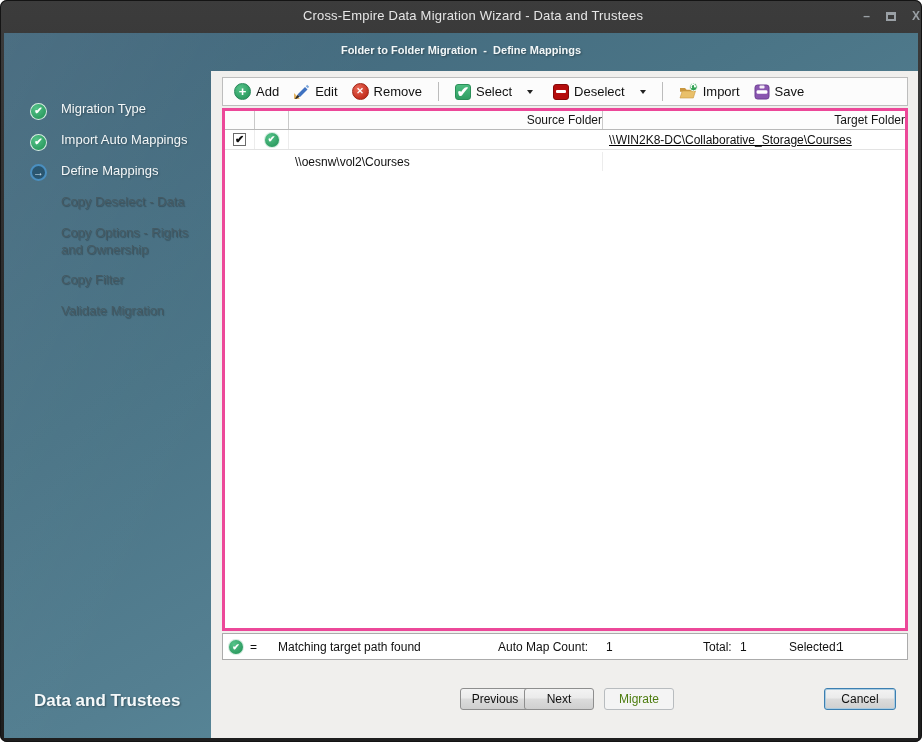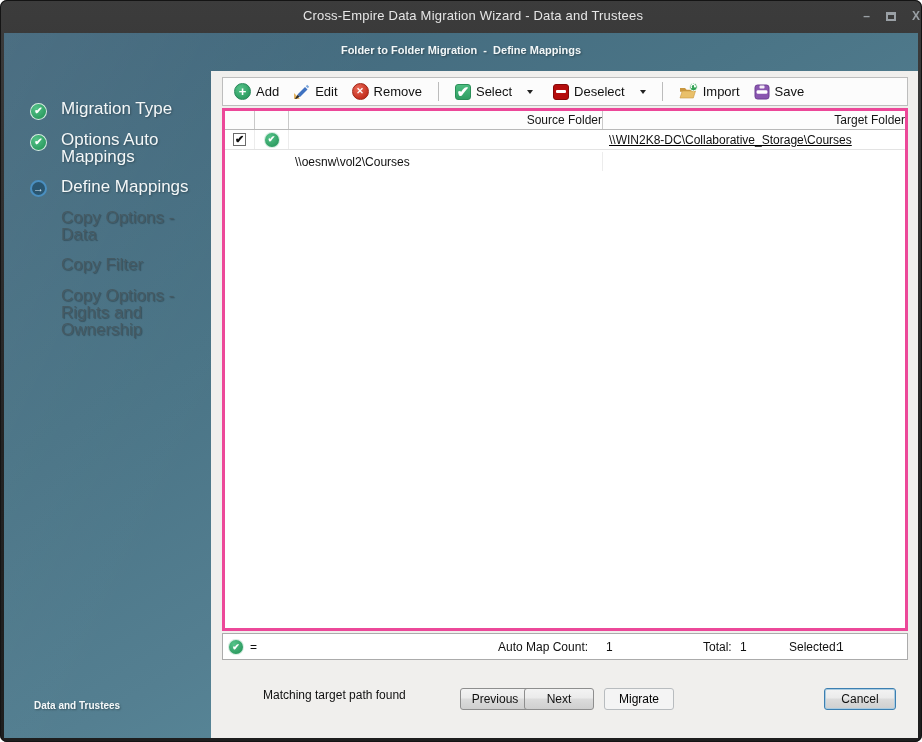--- a/index.html
+++ b/index.html
@@ -39,21 +39,21 @@
     color:#f2f7f8; font-size:11px; font-weight:bold;
     text-shadow:1px 1px 2px rgba(0,0,0,0.35);
     white-space:pre;
   }
 
   
   .sidebar { position:absolute; left:0; top:38px; width:207px; bottom:0; }
   .steps { display:flex; flex-direction:column; gap:13px; padding:29px 0 0 26px; }
   .step { display:flex; align-items:flex-start; min-height:18px; }
   .step-icon-slot { width:18px; height:18px; flex:0 0 18px; margin-right:13px; position:relative; }
-  .step-label { font-size:17px; line-height:17px; width:148px; }
+  .step-label { font-size:13px; line-height:17px; width:148px; }
   .step.done .step-label, .step.current .step-label {
     color:#f3f7f8; text-shadow:1px 1px 2px rgba(0,0,0,0.30);
   }
   .step.pending .step-label {
     color:#455a63; text-shadow:1px 1px 1px rgba(0,0,0,0.28);
   }
 
   .check-badge {
     display:inline-flex; align-items:center; justify-content:center;
     width:17px; height:17px; border-radius:50%;
@@ -63,21 +63,21 @@
   }
   .current-badge {
     display:inline-flex; align-items:center; justify-content:center;
     width:17px; height:17px; border-radius:50%;
     background:#2a5670; border:2px solid #4a8fc0;
     color:#cfe6f5; font-size:11px; font-weight:bold; line-height:1;
   }
 
   .sidebar-footer {
     position:absolute; left:30px; bottom:27px;
-    color:#f5f9fa; font-size:10px; font-weight:bold;
+    color:#f5f9fa; font-size:17px; font-weight:bold;
     text-shadow:1px 1px 2px rgba(0,0,0,0.35);
   }
 
   
   .main { position:absolute; left:207px; top:38px; right:0; bottom:0; background:#f0efed; }
 
   .toolbar {
     position:absolute; left:11px; top:6px; width:686px; height:29px;
     background:#fcfcfc; border:1px solid #bdbdbd;
     display:flex; align-items:center; padding-left:4px;
@@ -140,36 +140,36 @@
   .row-badge { width:16px; height:16px; font-size:9px; }
 
   
   .statusbox {
     position:absolute; left:11px; top:562px; width:686px; height:27px;
     background:#ffffff; border:1px solid #ababab; font-size:12px; color:#101010;
   }
   .statusbox .sb-abs { position:absolute; top:6px; line-height:15px; }
   .sb-icon { position:absolute; left:5px; top:5px; }
   .sb-eq { left:27px; }
-  .sb-legend { left:40px;margin-top:48px; }
+  .sb-legend { left:55px; }
   .sb-amc-l { left:275px; } .sb-amc-v { left:383px; }
   .sb-tot-l { left:480px; } .sb-tot-v { left:517px; }
   .sb-sel-l { left:566px; } .sb-sel-v { left:614px; }
 
   
   .btn {
     position:absolute; top:617px; width:70px; height:22px;
     font-family:"Liberation Sans", sans-serif; font-size:12px; color:#111;
     background:linear-gradient(#f3f3f3, #ebebeb 45%, #dcdcdc 50%, #cfcfcf);
     border:1px solid #8e8e8e; border-radius:3px; text-align:center; line-height:20px;
     cursor:default;
   }
   .btn-previous { left:249px; }
   .btn-next { left:313px; }
-  .btn-migrate { left:393px; color:#000000; background:#f4f4f4; border-color:#b8bcbf; }
+  .btn-migrate { left:393px; color:#4d7c0f; background:#f4f4f4; border-color:#b8bcbf; }
   .btn-cancel { left:613px; width:72px; border:1px solid #3c7fb1; box-shadow:inset 0 0 0 1px #aacbe0; }
 </style>
 </head>
 <body>
 
 <div class="window">
 
   <div class="titlebar">
     <div class="titlebar-title">Cross-Empire Data Migration Wizard - Data and Trustees</div>
     <div class="win-controls">
@@ -189,43 +189,47 @@
     <div class="sidebar">
       <div class="steps">
 
         <div class="step done">
           <span class="step-icon-slot"><span class="check-badge">✔</span></span>
           <span class="step-label">Migration Type</span>
         </div>
 
         <div class="step done">
           <span class="step-icon-slot"><span class="check-badge">✔</span></span>
-          <span class="step-label">Options Auto Mappings</span>
+          <span class="step-label">Import Auto Mappings</span>
         </div>
 
         <div class="step current">
           <span class="step-icon-slot"><span class="current-badge">→</span></span>
           <span class="step-label">Define Mappings</span>
         </div>
 
         <div class="step pending">
           <span class="step-icon-slot"></span>
-          <span class="step-label">Copy Options - Data</span>
+          <span class="step-label">Copy Deselect - Data</span>
+        </div>
+
+        <div class="step pending">
+          <span class="step-icon-slot"></span>
+          <span class="step-label">Copy Options - Rights and Ownership</span>
         </div>
 
         <div class="step pending">
           <span class="step-icon-slot"></span>
           <span class="step-label">Copy Filter</span>
         </div>
 
         <div class="step pending">
           <span class="step-icon-slot"></span>
-          <span class="step-label">Copy Options - Rights and Ownership</span>
-        </div>
-
+          <span class="step-label">Validate Migration</span>
+        </div>
 
 
       </div>
       <div class="sidebar-footer">Data and Trustees</div>
     </div>
 
     <div class="main">
 
       <div class="toolbar">
         <div class="tb-btn">

